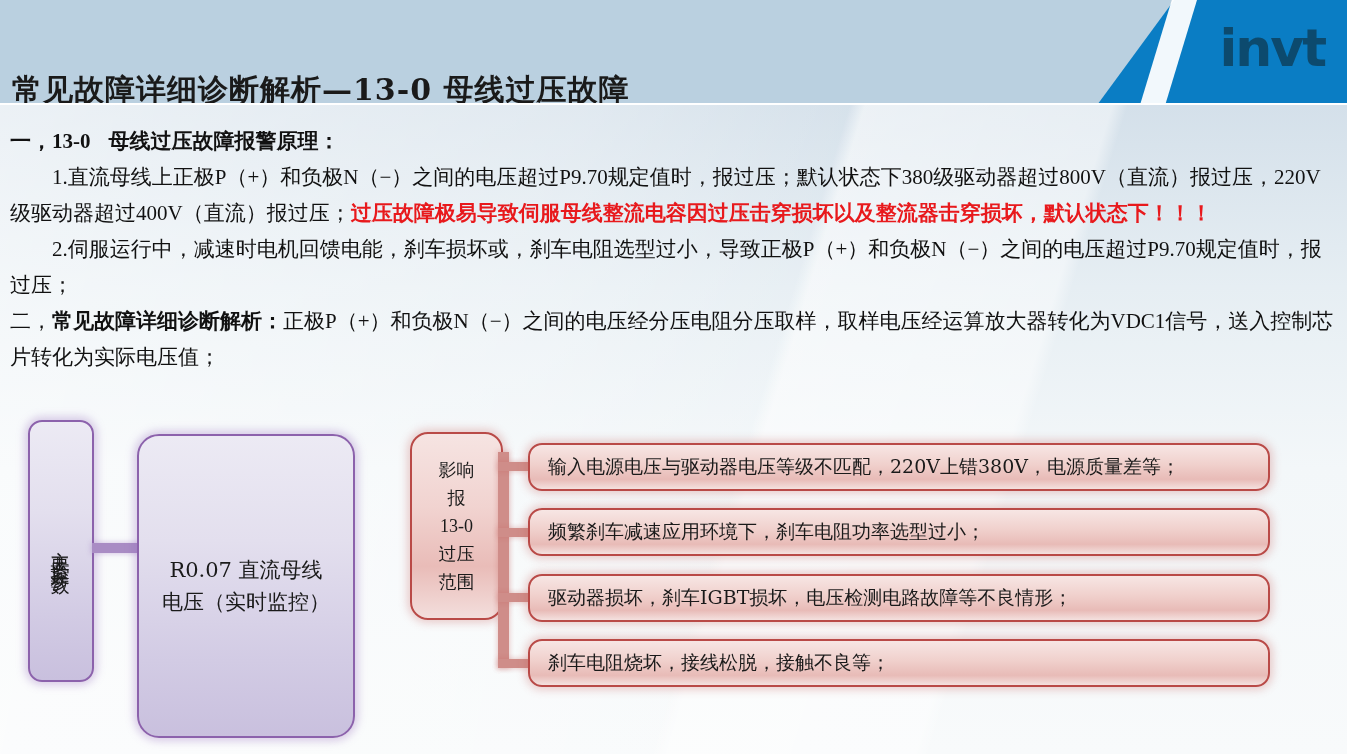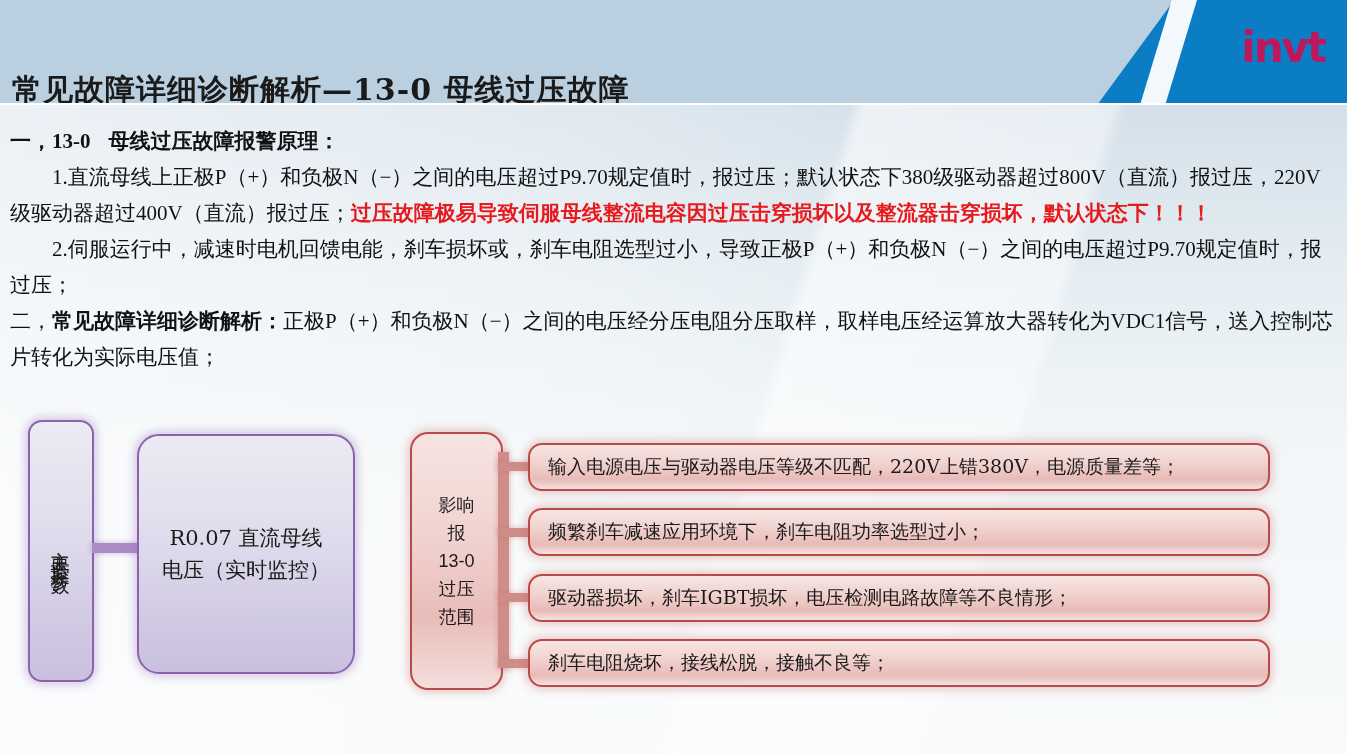--- a/index.html
+++ b/index.html
@@ -63,23 +63,23 @@
   #logo-slash {
     position:absolute; right:150px; top:0; width:60px; height:103px;
     background:#ffffff;
     clip-path:polygon(58% 0%, 100% 0%, 48% 100%, 6% 100%);
     opacity:.95;
   }
   #logo-text {
     position:absolute; right:22px; top:16px;
     font-family:"DejaVu Sans", sans-serif;
     font-weight:bold;
-    font-size:42px;
+    font-size:52px;
     line-height:64px;
-    color:#be185d;
+    color:#0c4a6e;
     letter-spacing:-2px;
   }
 
   
   #copy {
     position:absolute; left:10px; top:123px; width:1330px;
     font-size:21px;
     line-height:36px;
     color:#111111;
   }
@@ -115,46 +115,46 @@
   }
   #box-main .vtext {
     writing-mode:vertical-rl;
     text-orientation:upright;
     font-size:19px;
     line-height:30px;
     letter-spacing:5px;
     font-family:"DejaVu Serif", serif;
   }
   #box-r007 {
-    left:137px; top:434px; width:218px; height:240px;
+    left:137px; top:434px; width:218px; height:304px;
     border-radius:22px;
     font-size:21px;
     line-height:32px;
     font-family:"DejaVu Serif", serif;
     padding:0 10px;
   }
   #conn-purple {
     position:absolute; left:92px; top:543px; width:48px; height:10px;
     background:#a98cc4;
     box-shadow:0 0 5px 1px rgba(150,110,190,0.35);
   }
 
   
   .pink {
     border:2px solid #b94a47;
     background:linear-gradient(180deg,#f6e4e2 0%, #f1d3d0 40%, #e9bcb8 72%, #f3dedc 100%);
     box-shadow:0 0 9px 3px rgba(200,100,95,0.30);
     color:#1a1a1a;
   }
   #box-scope {
-    left:410px; top:432px; width:93px; height:258px;
+    left:410px; top:432px; width:93px; height:188px;
     border-radius:18px;
     font-size:18px;
     line-height:28px;
-    font-family:Liberation Sans, sans-serif;
+    font-family:Liberation Serif, serif;
   }
   .item {
     left:528px; width:742px; height:48px;
     border-radius:14px;
     justify-content:flex-start;
     text-align:left;
     padding-left:18px;
     font-size:19px;
     font-family:"DejaVu Serif", serif;
     background:linear-gradient(180deg,#f7e6e4 0%, #f0d0cc 45%, #e8bbb7 78%, #f4e1df 100%);

